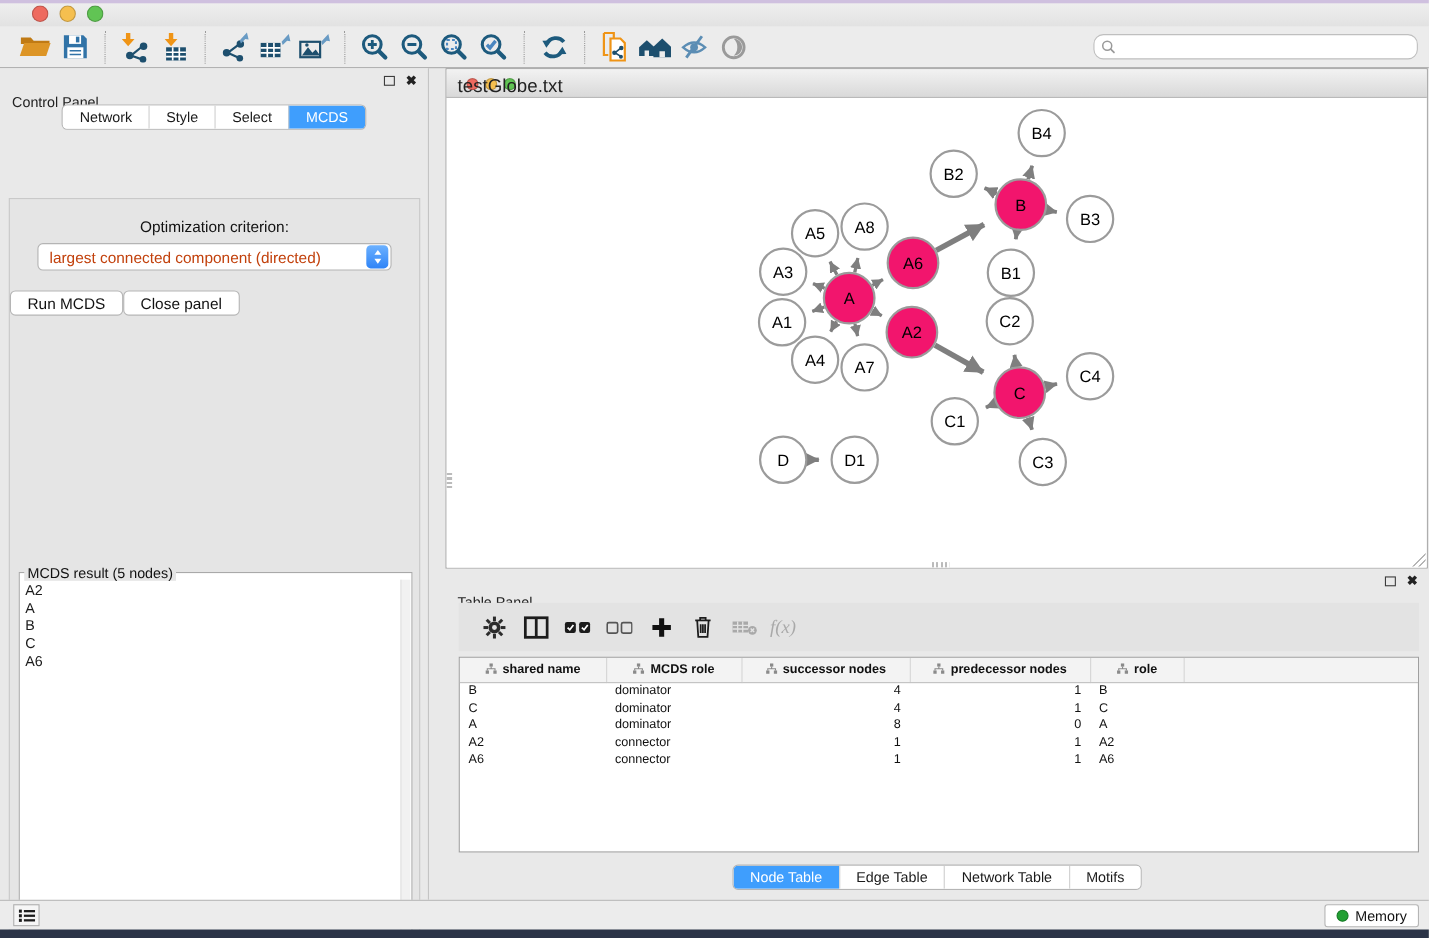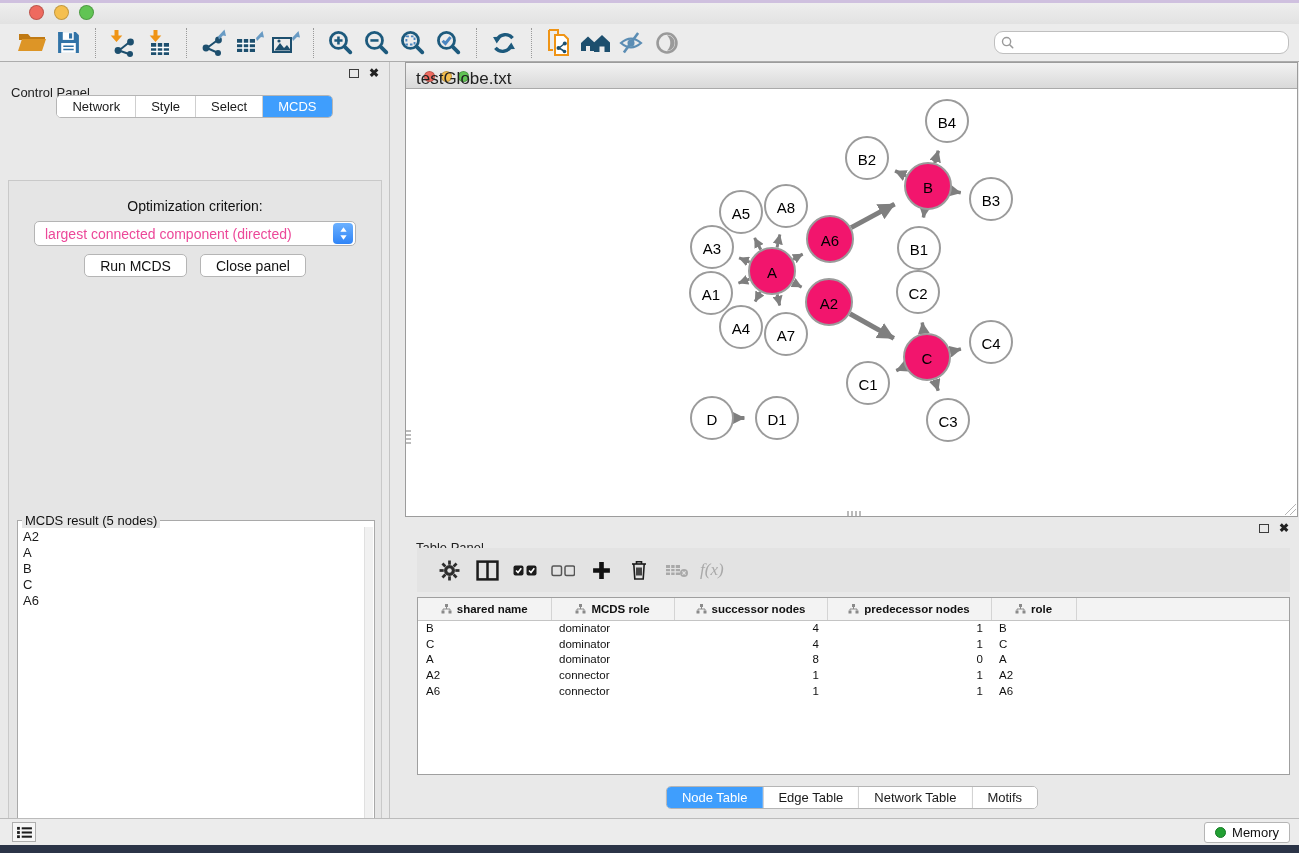--- a/index.html
+++ b/index.html
@@ -31,23 +31,23 @@
 
   .seg-group{display:inline-flex;background:#fff;border:1px solid #b5b5b5;border-radius:5px;overflow:hidden}
   .seg{padding:3px 15px;font-size:13px;color:#1a1a1a;background:#fff;border-left:1px solid #cfcfcf;white-space:nowrap}
   .seg:first-child{border-left:none}
   .seg.active{background:#3f9efd;color:#fff}
   .cp-tabs-row{text-align:center;margin-top:7px;position:relative;z-index:2}
 
   .cp-inner{position:absolute;left:8px;top:118px;width:374px;height:680px;background:#e5e5e5;border:1px solid #c9c9c9}
   .opt-label{text-align:center;margin-top:17px;font-size:14px;color:#111}
   .dropdown{position:relative;margin:7px auto 0;width:322px;height:25px;background:#fff;border:1px solid #b4b4b4;border-radius:5px;display:flex;align-items:center}
-  .dropdown .dd-text{flex:1;font-size:14px;padding-left:10px;color:#ec4899;white-space:nowrap}
+  .dropdown .dd-text{flex:1;font-size:14px;padding-left:10px;color:#c2410c;white-space:nowrap}
   .dd-stepper{width:20px;height:21px;margin-right:2px;border-radius:4px;background:linear-gradient(#6cb1ff,#2f84f7);display:flex;align-items:center;justify-content:center}
-  .btn-row{display:flex;justify-content:center;gap:13px;margin-top:8px}
+  .btn-row{display:flex;justify-content:flex-start;margin-top:18px}
   .btn{background:#fff;border:1px solid #b5b5b5;border-radius:5px;font-size:14px;padding:2px 15px;height:23px;color:#111;font-family:"Liberation Sans",sans-serif}
 
   .result-fieldset{position:absolute;left:8px;top:339px;width:358px;height:337px;background:#fff;border:1px solid #a9a9a9}
   .result-legend{position:absolute;left:4px;top:-8px;background:#e5e5e5;padding:0 3px;font-size:13px;color:#111}
   .result-list{position:absolute;left:2px;top:8px;right:11px;bottom:2px;overflow:hidden;font-size:13px}
   .result-item{line-height:16px;padding-left:3px}
   .result-scroll{position:absolute;right:1px;top:6px;width:9px;bottom:1px;background:#f1f1f1;border-left:1px solid #e0e0e0}
 
   
   .net-window{position:absolute;left:405px;top:62px;width:893px;height:455px;background:#fff;border:1px solid #9c9c9c}

